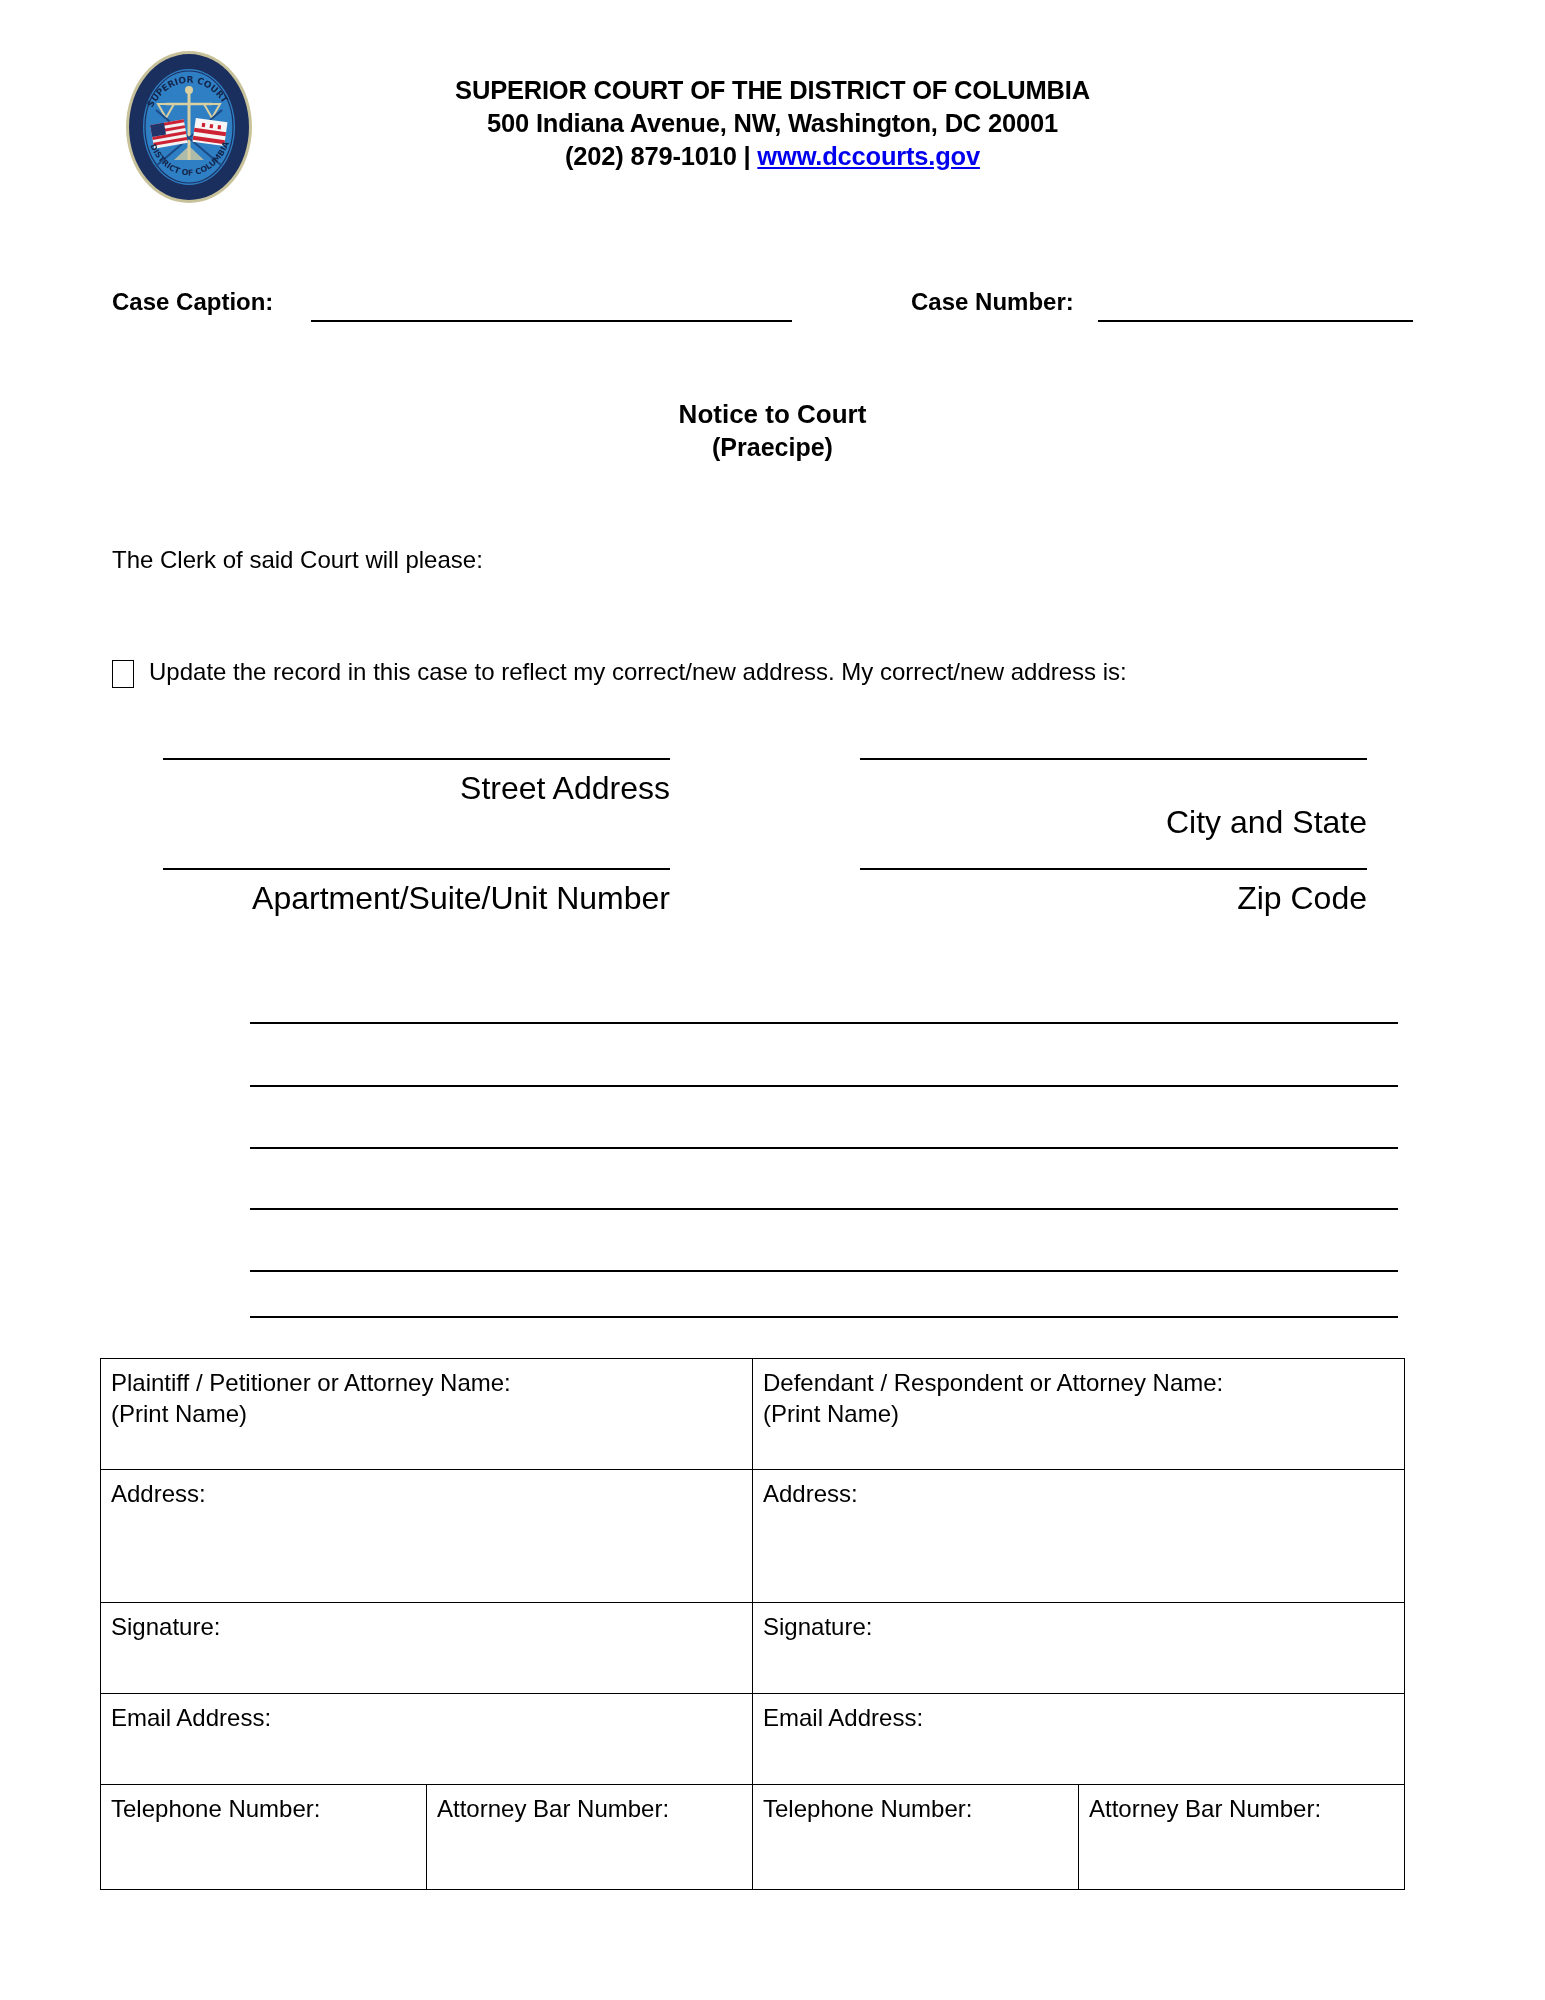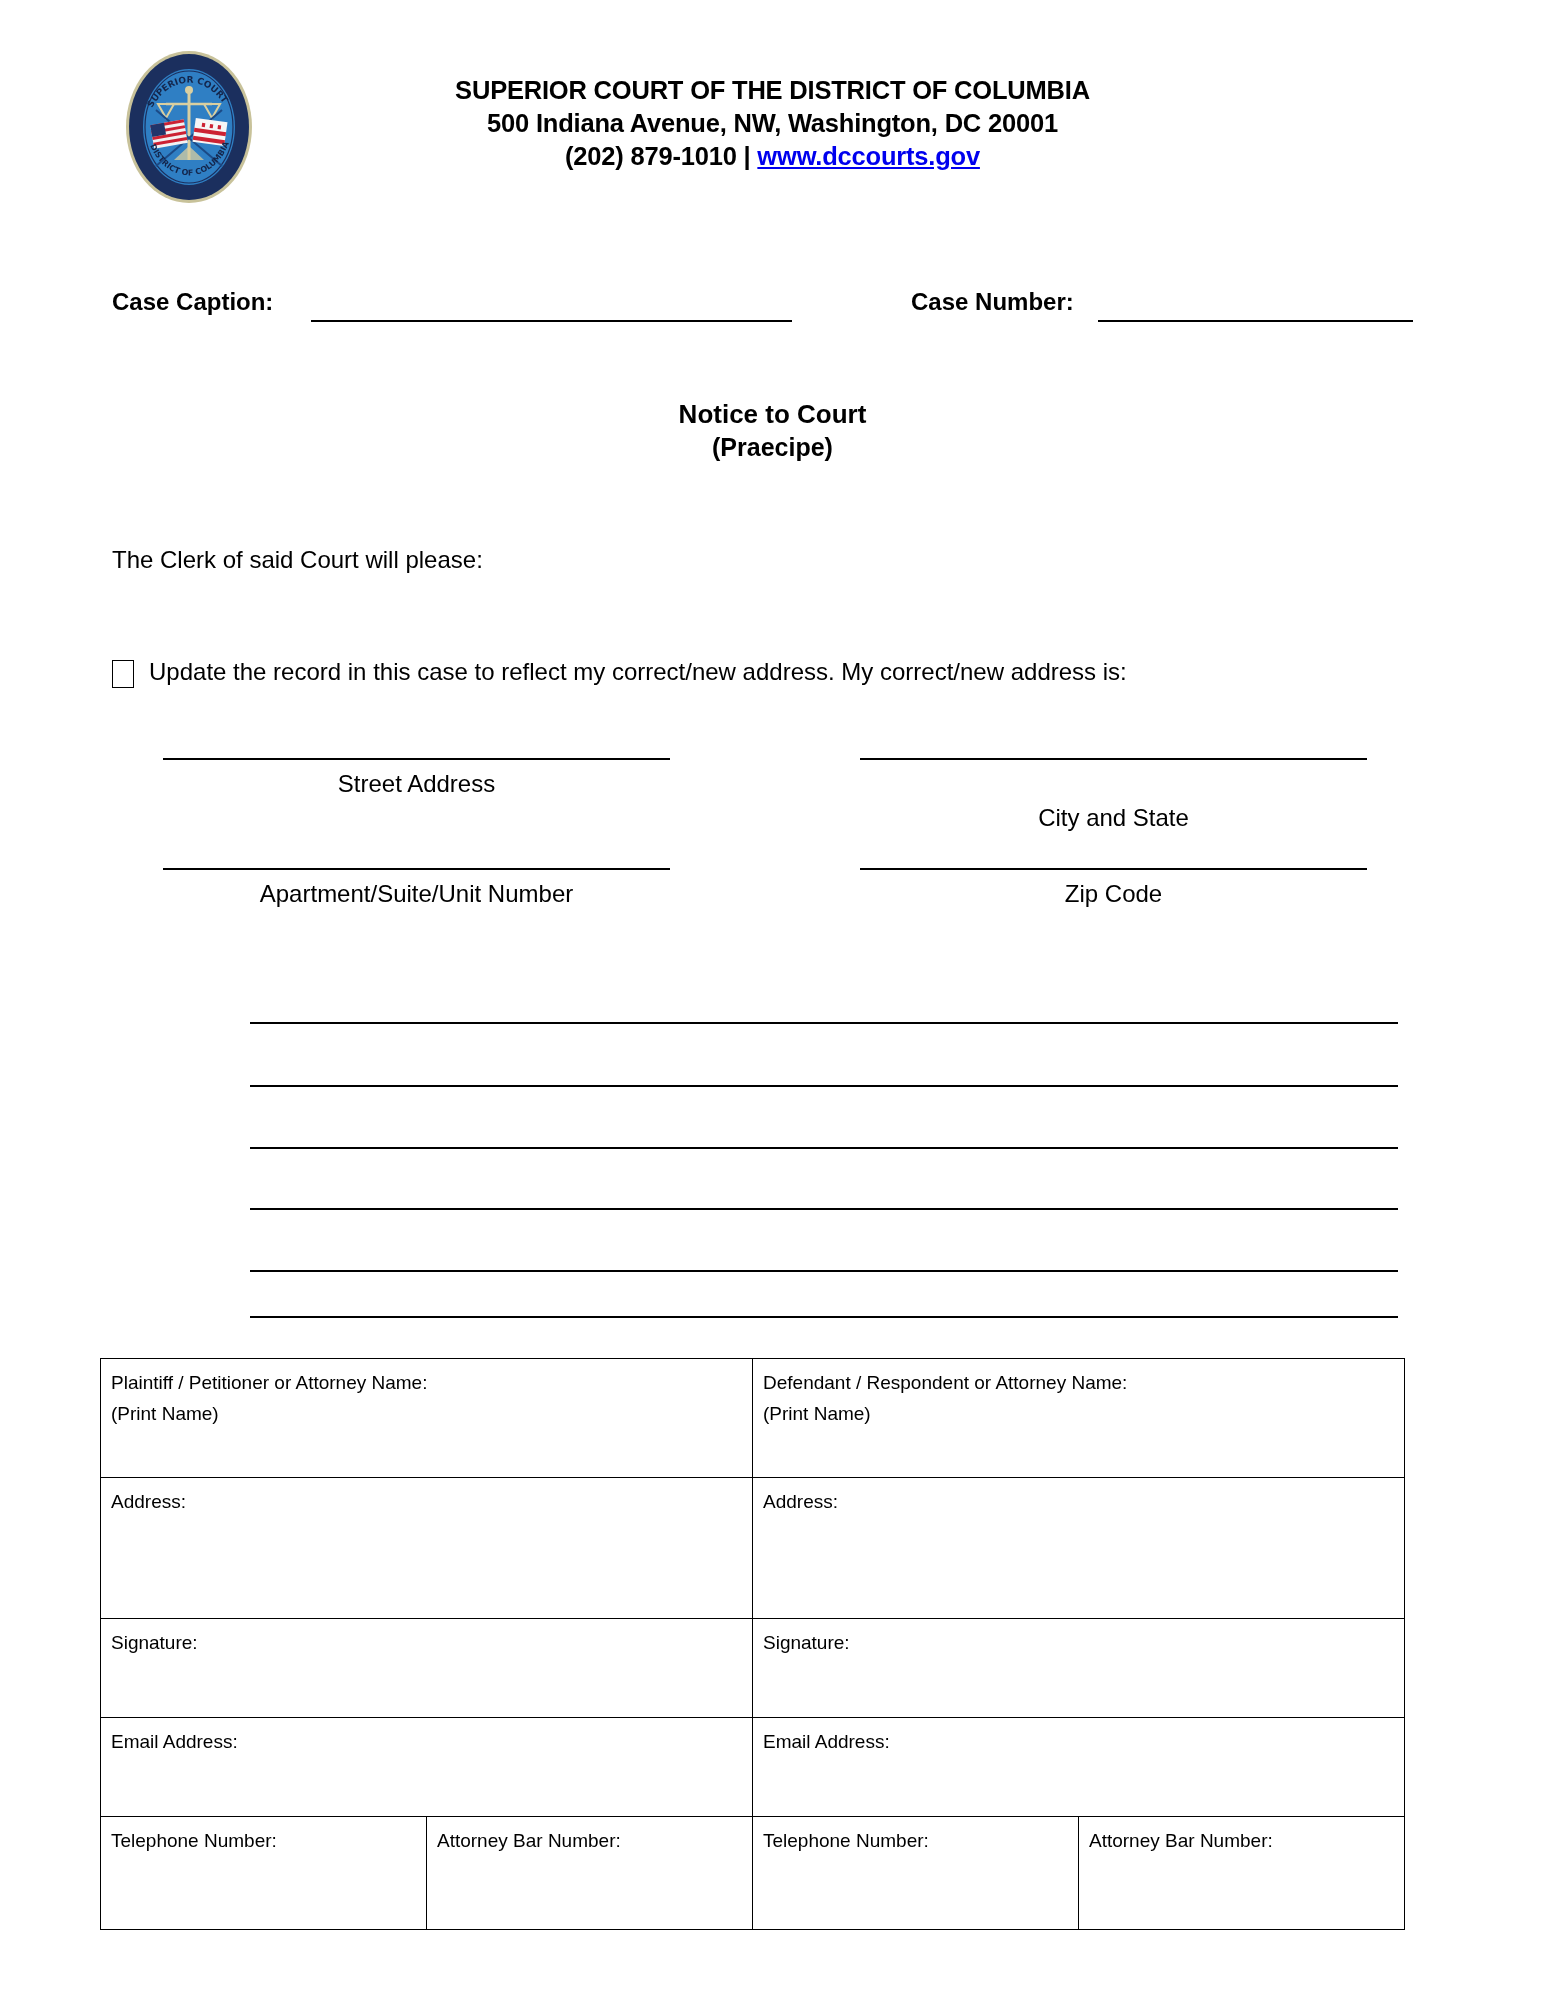--- a/index.html
+++ b/index.html
@@ -177,22 +177,22 @@
     left: 0;
     top: 0;
     width: 1545px;
   }
   .addr-line {
     position: absolute;
     border-bottom: 2px solid #000;
   }
   .addr-cap {
     position: absolute;
-    font-size: 24px;
-    text-align: center;
+    font-size: 32px;
+    text-align: right;
     white-space: nowrap;
   }
 
   
   .other-row {
     position: absolute;
     left: 112px;
     top: 995px;
     width: 1340px;
     height: 40px;
@@ -226,22 +226,22 @@
     position: absolute;
     left: 100px;
     top: 1358px;
     width: 1304px;
     border-collapse: collapse;
     table-layout: fixed;
   }
   .sigtable td {
     border: 1.6px solid #000;
     vertical-align: top;
-    font-size: 19px;
-    padding: 8px 10px 12px 10px;
+    font-size: 24px;
+    padding: 8px 10px 4px 10px;
     line-height: 31px;
   }
   .cell-name { height: 98px; }
   .cell-address { height: 120px; }
   .cell-signature { height: 78px; }
   .cell-email { height: 78px; }
   .cell-phone { height: 92px; }
 </style>
 </head>
 <body>

